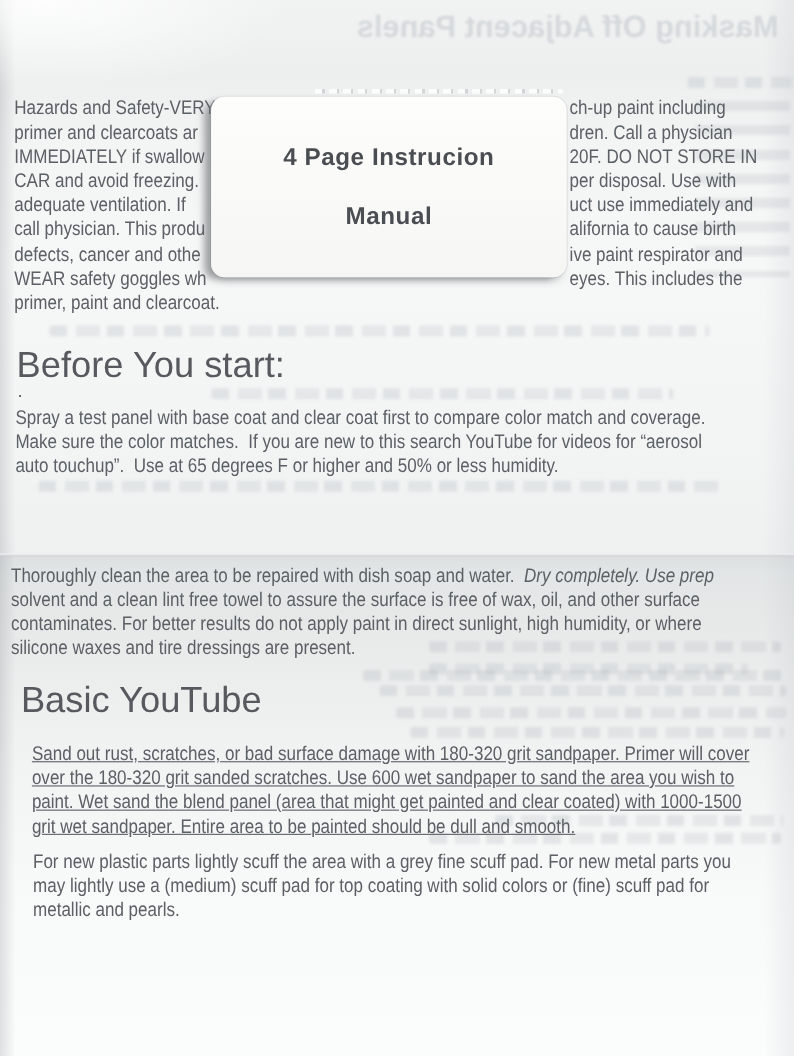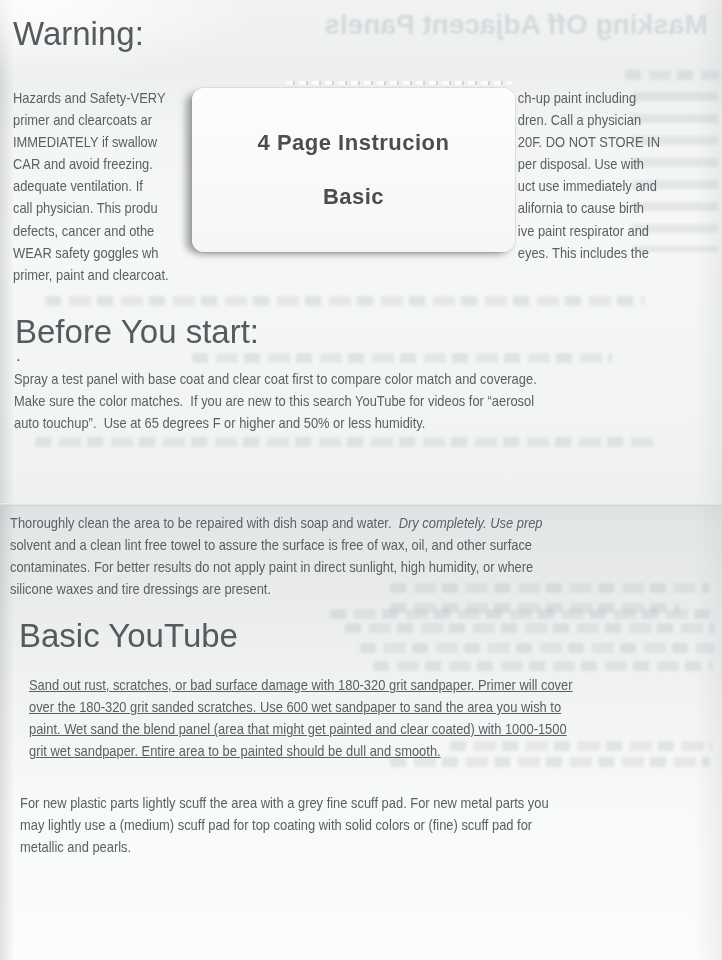--- a/index.html
+++ b/index.html
@@ -11,21 +11,21 @@
       linear-gradient(90deg, rgba(120,126,130,.22), rgba(120,126,130,0) 14px),
       linear-gradient(270deg, rgba(183,189,193,.20), rgba(183,189,193,0) 28px),
       linear-gradient(180deg,
         #f1f2f2 0px,#edefef 70px,#f3f4f4 130px,#f6f7f7 240px,
         #f2f4f4 420px,#eff1f1 502px,#dde0e1 506px,#e3e6e6 522px,
         #e7e9e9 565px,#ecEEee 620px,#f2f3f3 700px,#f8f9f9 810px,#fbfcfc 960px);
   }
   
   .h{position:absolute;font-size:33px;font-weight:400;color:#565a5f;white-space:pre;line-height:44px;}
   
-  .para{position:absolute;font-size:15px;color:#5b6065;z-index:2;}
+  .para{position:absolute;font-size:18px;color:#5b6065;z-index:2;}
   .tline{height:22.1px;line-height:22.1px;white-space:pre;position:relative;
          transform:scaleX(.86);transform-origin:0 0;}
   .tline .fragR{position:absolute;left:587px;top:0;}
   .ital{font-style:italic;}
   
   .sticker{position:absolute;left:192px;top:88px;width:323px;height:164px;z-index:5;
     background:linear-gradient(180deg,#fdfdfc,#f6f6f5);
     border-radius:12px;
     box-shadow:-8px 3px 7px -2px rgba(92,97,101,.55),
                0 6px 9px -5px rgba(92,97,101,.40),
@@ -69,36 +69,35 @@
   <div class="gb" style="top:609px;left:330px;width:385px;"></div>
   <div class="gb" style="top:623px;left:345px;width:370px;"></div>
   <div class="gb" style="top:643px;left:360px;width:355px;"></div>
   <div class="gb" style="top:661px;left:373px;width:340px;"></div>
   <div class="gb" style="top:741px;left:450px;width:262px;"></div>
   <div class="gb" style="top:757px;left:390px;width:320px;"></div>
 
   <div class="perf"></div>
   <div class="sheet-edge"></div>
 
-  <div class="h" style="left:13px;top:12px;">Warning:</div>
   <div class="para" style="left:13px;top:87px;width:705px;">
       <div class="tline"><span class="fragL">Hazards and Safety-VERY</span><span class="fragR">ch-up paint including</span></div>
       <div class="tline"><span class="fragL">primer and clearcoats ar</span><span class="fragR">dren. Call a physician</span></div>
       <div class="tline"><span class="fragL">IMMEDIATELY if swallow</span><span class="fragR">20F. DO NOT STORE IN</span></div>
       <div class="tline"><span class="fragL">CAR and avoid freezing.</span><span class="fragR">per disposal. Use with</span></div>
       <div class="tline"><span class="fragL">adequate ventilation. If</span><span class="fragR">uct use immediately and</span></div>
       <div class="tline"><span class="fragL">call physician. This produ</span><span class="fragR">alifornia to cause birth</span></div>
       <div class="tline"><span class="fragL">defects, cancer and othe</span><span class="fragR">ive paint respirator and</span></div>
       <div class="tline"><span class="fragL">WEAR safety goggles wh</span><span class="fragR">eyes. This includes the</span></div>
       <div class="tline"><span class="fragL">primer, paint and clearcoat.</span><span class="fragR"></span></div>
     </div>
 
   <div class="sticker">
     <div class="sticker-line">4 Page Instrucion</div>
-    <div class="sticker-line">Basic</div>
+    <div class="sticker-line">Manual</div>
   </div>
 
   <div class="h" style="left:15px;top:310px;">Before You start:</div>
   <div class="stray">.</div>
   <div class="para" style="left:14px;top:368px;width:705px;">
       <div class="tline"><span>Spray a test panel with base coat and clear coat first to compare color match and coverage.</span></div>
       <div class="tline"><span>Make sure the color matches.  If you are new to this search YouTube for videos for “aerosol</span></div>
       <div class="tline"><span>auto touchup”.  Use at 65 degrees F or higher and 50% or less humidity.</span></div>
     </div>
 
@@ -109,19 +108,19 @@
       <div class="tline"><span>silicone waxes and tire dressings are present.</span></div>
     </div>
 
   <div class="h" style="left:19px;top:614px;">Basic YouTube</div>
   <div class="para" style="left:29px;top:674px;width:702px;text-decoration:underline;">
       <div class="tline"><span>Sand out rust, scratches, or bad surface damage with 180-320 grit sandpaper. Primer will cover</span></div>
       <div class="tline"><span>over the 180-320 grit sanded scratches. Use 600 wet sandpaper to sand the area you wish to</span></div>
       <div class="tline"><span>paint. Wet sand the blend panel (area that might get painted and clear coated) with 1000-1500</span></div>
       <div class="tline"><span>grit wet sandpaper. Entire area to be painted should be dull and smooth.</span></div>
     </div>
-  <div class="para" style="left:20px;top:772px;width:690px;margin-top:20px;">
+  <div class="para" style="left:30px;top:772px;width:690px;">
       <div class="tline"><span>For new plastic parts lightly scuff the area with a grey fine scuff pad. For new metal parts you</span></div>
       <div class="tline"><span>may lightly use a (medium) scuff pad for top coating with solid colors or (fine) scuff pad for</span></div>
       <div class="tline"><span>metallic and pearls.</span></div>
     </div>
 
 </div>
 
 </body></html>

